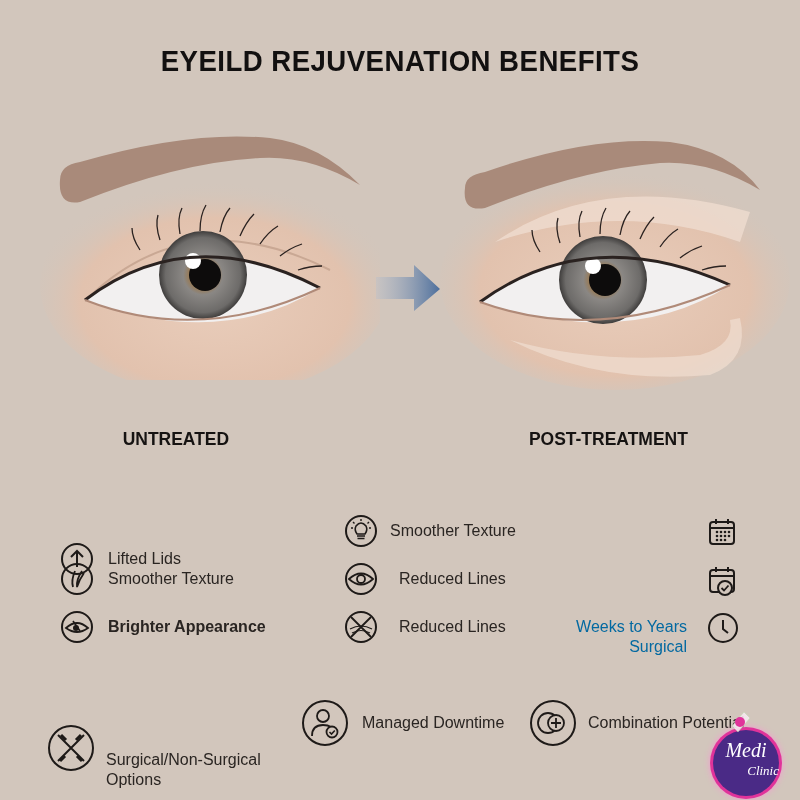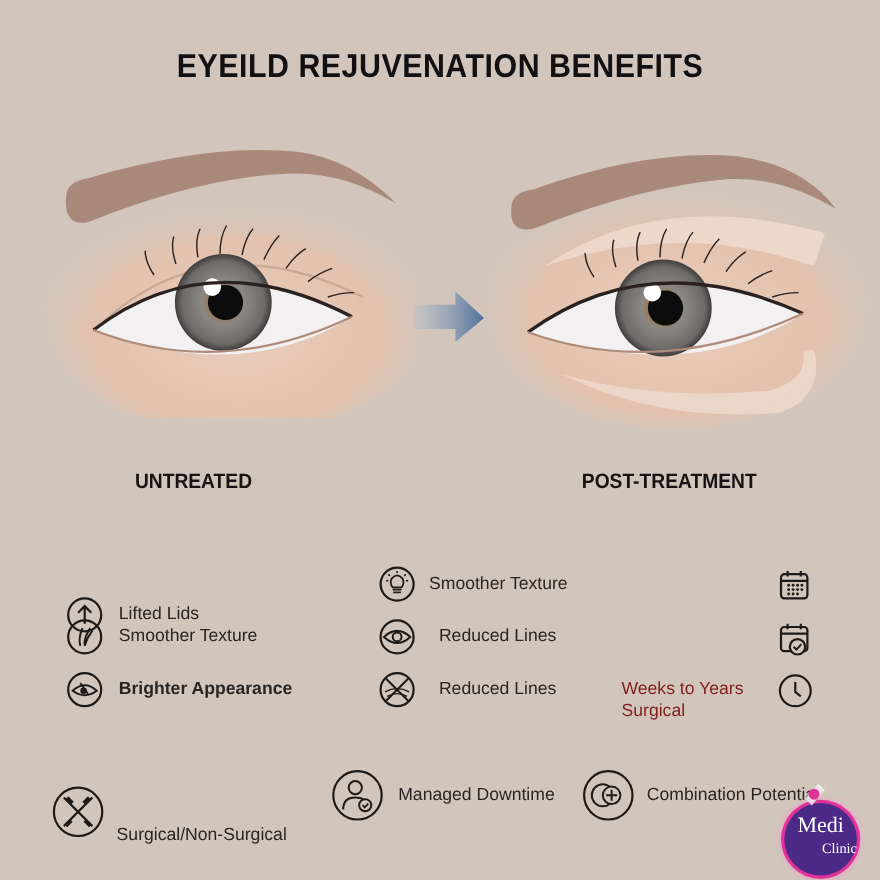--- a/index.html
+++ b/index.html
@@ -193,41 +193,42 @@
     </svg>
 </div>
 <div class="abs" style="left:707px;top:565px;width:30px;height:32px;">
   <svg width="30" height="32" viewBox="0 0 30 32">
       <rect x="3" y="5" width="24" height="22" rx="3" stroke="#1e1a18" stroke-width="2" fill="none"></rect>
       <path d="M3 11 H27 M9 2 V7 M21 2 V7" stroke="#1e1a18" stroke-width="2"></path>
       <circle cx="18" cy="23" r="7" fill="#d2c6bc" stroke="#1e1a18" stroke-width="2"></circle>
       <path d="M14.5 23 L17 25.5 L21.5 20.5" stroke="#1e1a18" stroke-width="1.8" fill="none"></path>
     </svg>
 </div>
-<div class="abs" style="left:565px;top:617px;width:122px;text-align:left;font-size:16px;line-height:20px;color:#7f1d1d;">
+<div class="abs" style="left:565px;top:617px;width:122px;text-align:right;font-size:16px;line-height:20px;color:#0369a1;">
   <div>Weeks to Years</div>
   <div>Surgical</div>
 </div>
 <div class="abs" style="left:707px;top:612px;width:32px;height:32px;">
   <svg width="32" height="32" viewBox="0 0 32 32">
       <circle cx="16" cy="16" r="14" stroke="#1e1a18" stroke-width="2" fill="none"></circle>
       <path d="M16 8 V17 L21 21" stroke="#1e1a18" stroke-width="2" fill="none"></path>
     </svg>
 </div>
 
 <div class="abs ben" style="left:46px;top:706px;">
   <div style="width:50px;height:50px;">
     <svg width="50" height="50" viewBox="0 0 50 50">
         <circle cx="25" cy="25" r="22" stroke="#1e1a18" stroke-width="2" fill="none"></circle>
         <path d="M12 12 L38 38 M38 12 L12 38" stroke="#1e1a18" stroke-width="2"></path>
         <path d="M15 12 L20 17 M35 12 L30 17 M31 33 L36 38 M19 33 L14 38" stroke="#1e1a18" stroke-width="3"></path>
       </svg>
   </div>
   <div class="lbl" style="margin-left:10px;margin-top:44px;">
     <div>Surgical/Non-Surgical</div>
+    <div>Options</div>
   </div>
 </div>
 <div class="abs ben" style="left:300px;top:698px;">
   <div style="width:50px;height:50px;">
     <svg width="50" height="50" viewBox="0 0 50 50">
         <circle cx="25" cy="25" r="22" stroke="#1e1a18" stroke-width="2" fill="none"></circle>
         <circle cx="23" cy="18" r="6" stroke="#1e1a18" stroke-width="1.8" fill="none"></circle>
         <path d="M12 38 Q12 27 23 27 Q28 27 31 29" stroke="#1e1a18" stroke-width="1.8" fill="none"></path>
         <circle cx="32" cy="34" r="5.5" stroke="#1e1a18" stroke-width="1.8" fill="#d2c6bc"></circle>
         <path d="M29.5 34 L31.5 36 L34.8 32.5" stroke="#1e1a18" stroke-width="1.6" fill="none"></path>
@@ -240,21 +241,21 @@
     <svg width="50" height="50" viewBox="0 0 50 50">
         <circle cx="25" cy="25" r="22" stroke="#1e1a18" stroke-width="2" fill="none"></circle>
         <circle cx="20" cy="25" r="10" stroke="#1e1a18" stroke-width="1.8" fill="none"></circle>
         <circle cx="28" cy="25" r="8" stroke="#1e1a18" stroke-width="1.8" fill="#d2c6bc"></circle>
         <path d="M28 20 V30 M23 25 H33" stroke="#1e1a18" stroke-width="1.8"></path>
       </svg>
   </div>
   <span class="lbl" style="margin-left:10px;">Combination Potential</span>
 </div>
 
-<div class="abs" style="left:713px;top:730px;width:66px;height:66px;border-radius:50%;background:#4a2a86;box-shadow:0 0 0 3px #e0339a, 0 0 6px 3px #f39bd0;text-align:center;color:#fff;font-family:'Liberation Serif',serif;">
+<div class="abs" style="left:713px;top:730px;width:66px;height:66px;border-radius:50%;background:#4a2a86;box-shadow:0 0 0 3px #e0339a, 0 0 6px 3px #f39bd0;text-align:center;color:#fff;font-family:'Liberation Serif',serif;font-style:italic;">
   <div style="font-size:20px;line-height:22px;margin-top:9px;">Medi</div>
   <div style="font-size:13px;line-height:20px;text-align:right;">Clinic</div>
 </div>
 <div class="abs" style="left:730px;top:708px;width:22px;height:26px;">
   <svg width="22" height="26" viewBox="0 0 22 26">
       <path d="M2 18 L14 4 L20 10 L8 24 Z" fill="#f7e8f0" stroke="#bda" stroke-width="0.5" opacity="0.9"></path>
       <circle cx="10" cy="14" r="5" fill="#e0339a"></circle>
     </svg>
 </div>
 

